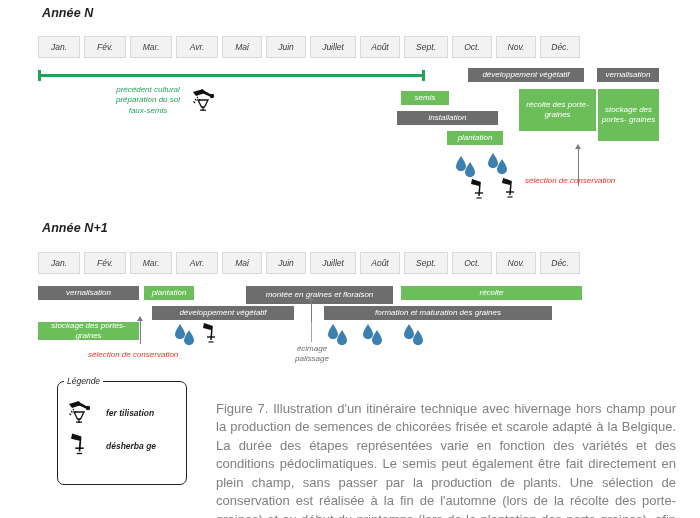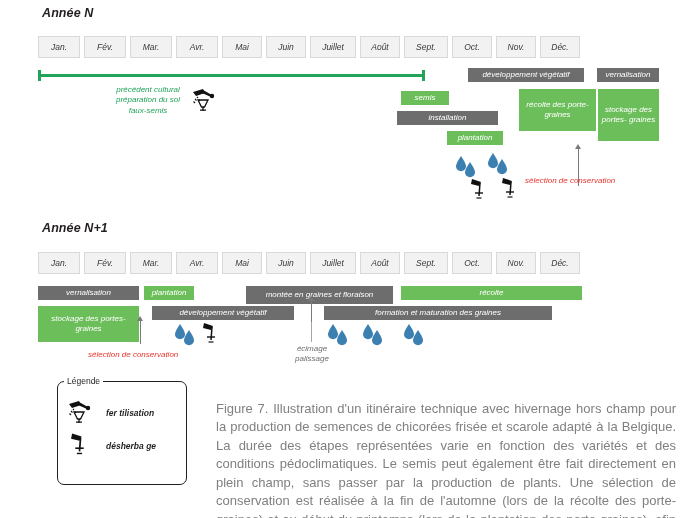--- a/index.html
+++ b/index.html
@@ -88,20 +88,21 @@
   .legend-box{
     position:absolute;
     border:1.2px solid #231f20;
     border-radius:7px;
     box-sizing:border-box;
   }
   .legend-title{
     position:absolute;
     background:#ffffff;
     font-size:8.5px;
+    font-style:italic;
     padding:0 3px;
     color:#231f20;
   }
   .legend-item-label{
     position:absolute;
     font-size:8.5px;
     font-weight:bold;
     font-style:italic;
     color:#231f20;
   }
@@ -207,21 +208,21 @@
       <div class="month" style="width: 40px;">Oct.</div>
       <div class="month" style="width: 40px;">Nov.</div>
       <div class="month" style="width: 40px;">Déc.</div>
     </div>
 
   <div class="bar grey" style="left:38px;top:286px;width:101px;height:14px;">vernalisation</div>
   <div class="bar green" style="left:144px;top:286px;width:50px;height:14px;">plantation</div>
   <div class="bar grey" style="left:246px;top:286px;width:147px;height:18px;">montée en graines et floraison</div>
   <div class="bar green" style="left:401px;top:286px;width:181px;height:14px;">récolte</div>
 
-  <div class="bar green" style="left:38px;top:306px;width:101px;height:36px;">stockage
+  <div class="bar green" style="left:38px;top:322px;width:101px;height:18px;">stockage
 des portes-graines</div>
   <div class="bar grey" style="left:152px;top:306px;width:142px;height:14px;">développement végétatif</div>
   <div class="bar grey" style="left:324px;top:306px;width:228px;height:14px;">formation et maturation des graines</div>
 
   <svg class="drops" style="left:174px;top:324px;" width="24" height="22" viewBox="0 0 24 22">
     <path d="M6 0 C6 0 1 7 1 10.3 A5 5 0 0 0 11 10.3 C11 7 6 0 6 0 Z" fill="#3c7fb1"></path>
     <path d="M15 6 C15 6 10 13 10 16.3 A5 5 0 0 0 20 16.3 C20 13 15 6 15 6 Z" fill="#3c7fb1"></path>
   </svg>
   <svg class="icon" style="left:202px;top:322px;" width="18" height="23" viewBox="0 0 18 23">
     <path d="M2 1 L11 4 L9 8 L1 6 Z" fill="#111"></path>

